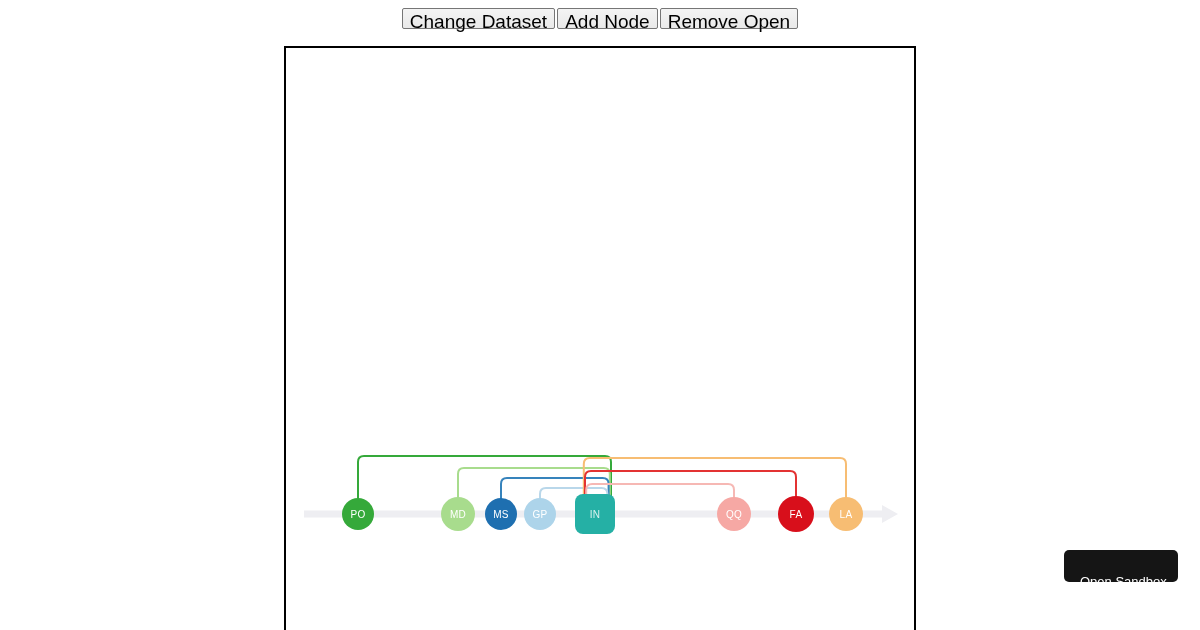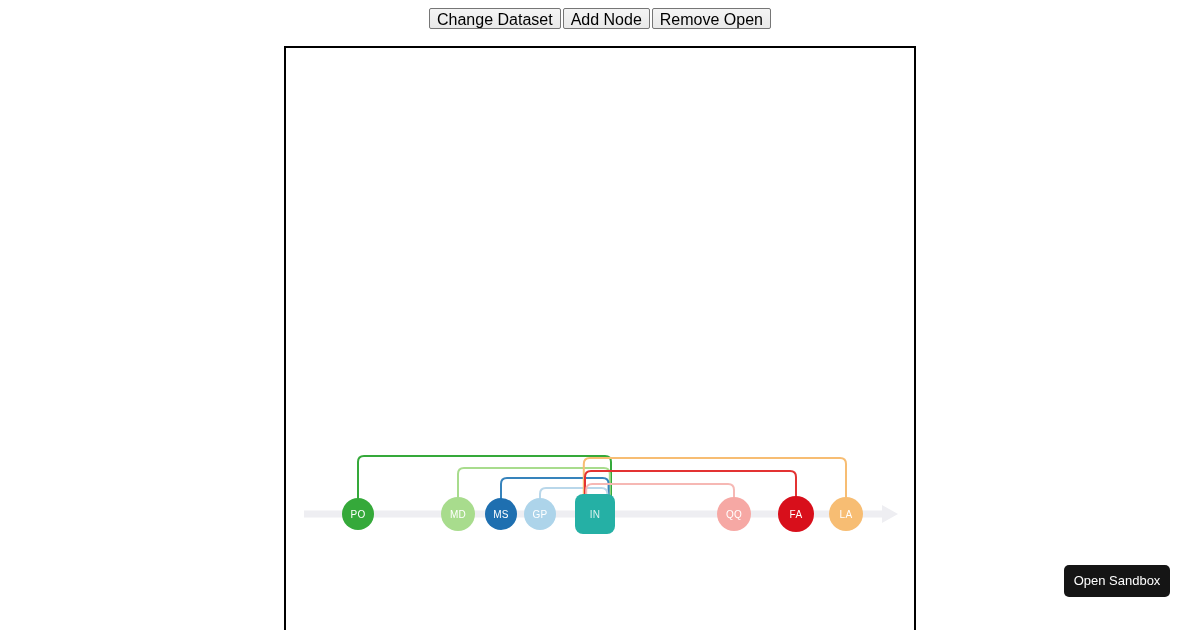--- a/index.html
+++ b/index.html
@@ -27,21 +27,21 @@
     top: 8px;
     left: 0;
     width: 1200px;
     display: flex;
     justify-content: center;
     align-items: flex-start;
     gap: 0px;
   }
   .tb-btn {
     font-family: "Liberation Sans", sans-serif;
-    font-size: 16px;
+    font-size: 19px;
     line-height: 1;
     color: #000000;
     background: #efefef;
     background-image: linear-gradient(#f4f4f4, #e9e9e9);
     border: 1px solid #767676;
     border-radius: 2px;
     padding: 3px 7px 4px 7px;
     margin: 0 1px;
     height: 21px;
     cursor: pointer;
@@ -83,33 +83,33 @@
     text-anchor: middle;
     dominant-baseline: central;
     pointer-events: none;
     letter-spacing: 0.3px;
   }
 
   
   .sandbox-btn {
     position: absolute;
     left: 1064px;
-    top: 565px;
-    width: 106px;
+    top: 550px;
+    width: 114px;
     height: 32px;
     background: #151515;
     color: #ffffff;
     border: none;
     border-radius: 5px;
     font-family: "Liberation Sans", sans-serif;
     font-size: 13px;
     line-height: 32px;
     text-align: center;
     cursor: pointer;
-    padding: 0;
+    padding: 16px;
     white-space: nowrap;
   }
 </style>
 </head>
 <body>
 
 <div id="root">
 
   <div class="toolbar">
     <button class="tb-btn">Change Dataset</button>

